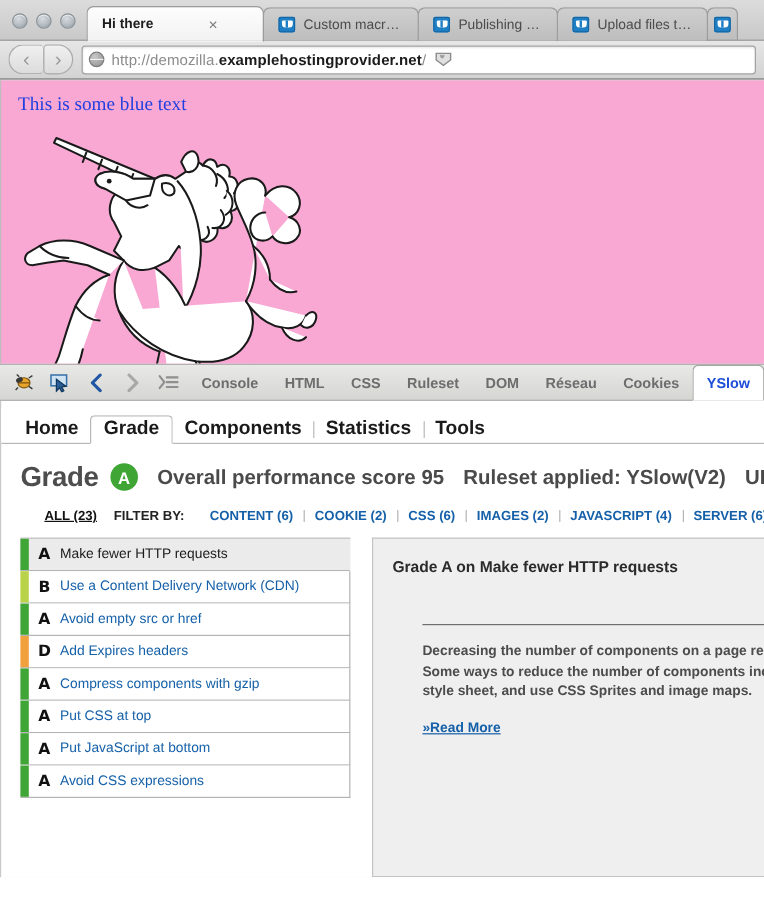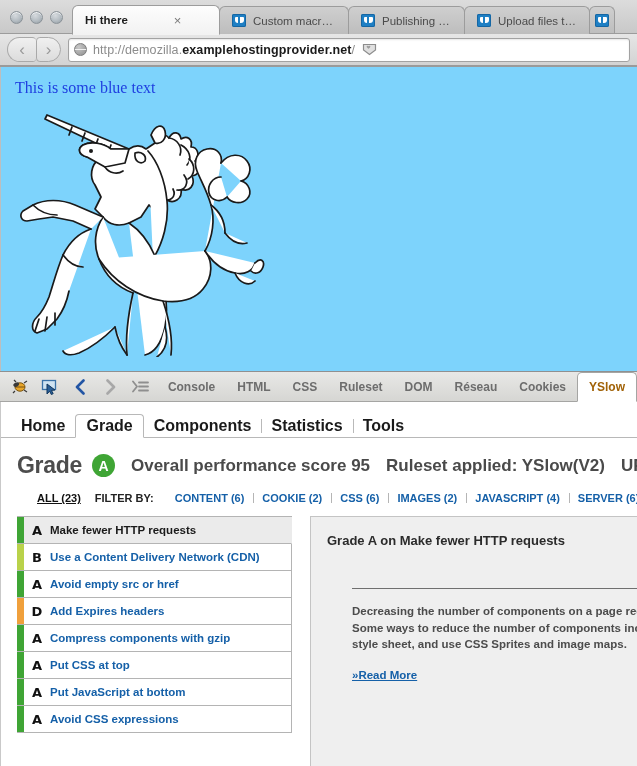--- a/index.html
+++ b/index.html
@@ -167,22 +167,22 @@
   }
   #url-text b { color: #1b1b1b; font-weight: bold; }
   #bookmark-icon {
     width: 16px; height: 14px; flex: none;
     color: #9a9a9a;
     display: flex; align-items: center; justify-content: center;
   }
 
   
   #page-viewport {
-    height: 304px;
-    background: #7dd3fc;
+    height: 236px;
+    background: #f9a8d4;
     border-left: 1px solid #bdbdbd;
     position: relative;
     overflow: hidden;
     padding: 12px 0 0 14px;
   }
   #blue-text {
     font-family: "Liberation Serif", serif;
     font-size: 16px;
     color: #1f3fe0;
     margin: 0 0 8px 0;
@@ -215,21 +215,21 @@
   .fb-tab {
     padding: 0 11px;
     height: 29px;
     display: flex; align-items: center;
     font-size: 12px;
     font-weight: bold;
     color: #6d6d6d;
     white-space: nowrap;
   }
   .fb-tab.active {
-    color: #a16207;
+    color: #1d4ed8;
     background: #ffffff;
     border: 1px solid #a5a5a3;
     border-bottom: 1px solid #ffffff;
     border-radius: 5px 5px 0 0;
     margin-bottom: -1px;
     height: 30px;
   }
 
   #fb-body {
     flex: 1;
@@ -368,21 +368,21 @@
     width: 26px;
     text-align: center;
     font-size: 13px;
     font-weight: bold;
     color: #111;
     flex: none;
     font-family: "DejaVu Sans", sans-serif;
   }
   .grade-title {
     font-size: 11.5px;
-    font-weight: bold;
+    font-weight: normal;
     color: #1560a8;
     white-space: nowrap;
     overflow: hidden;
   }
   .grade-row.selected .grade-title { color: #1a1a1a; }
 
   #detail-panel {
     flex: 1;
     background: #efefef;
     border: 1px solid #c4c4c4;

